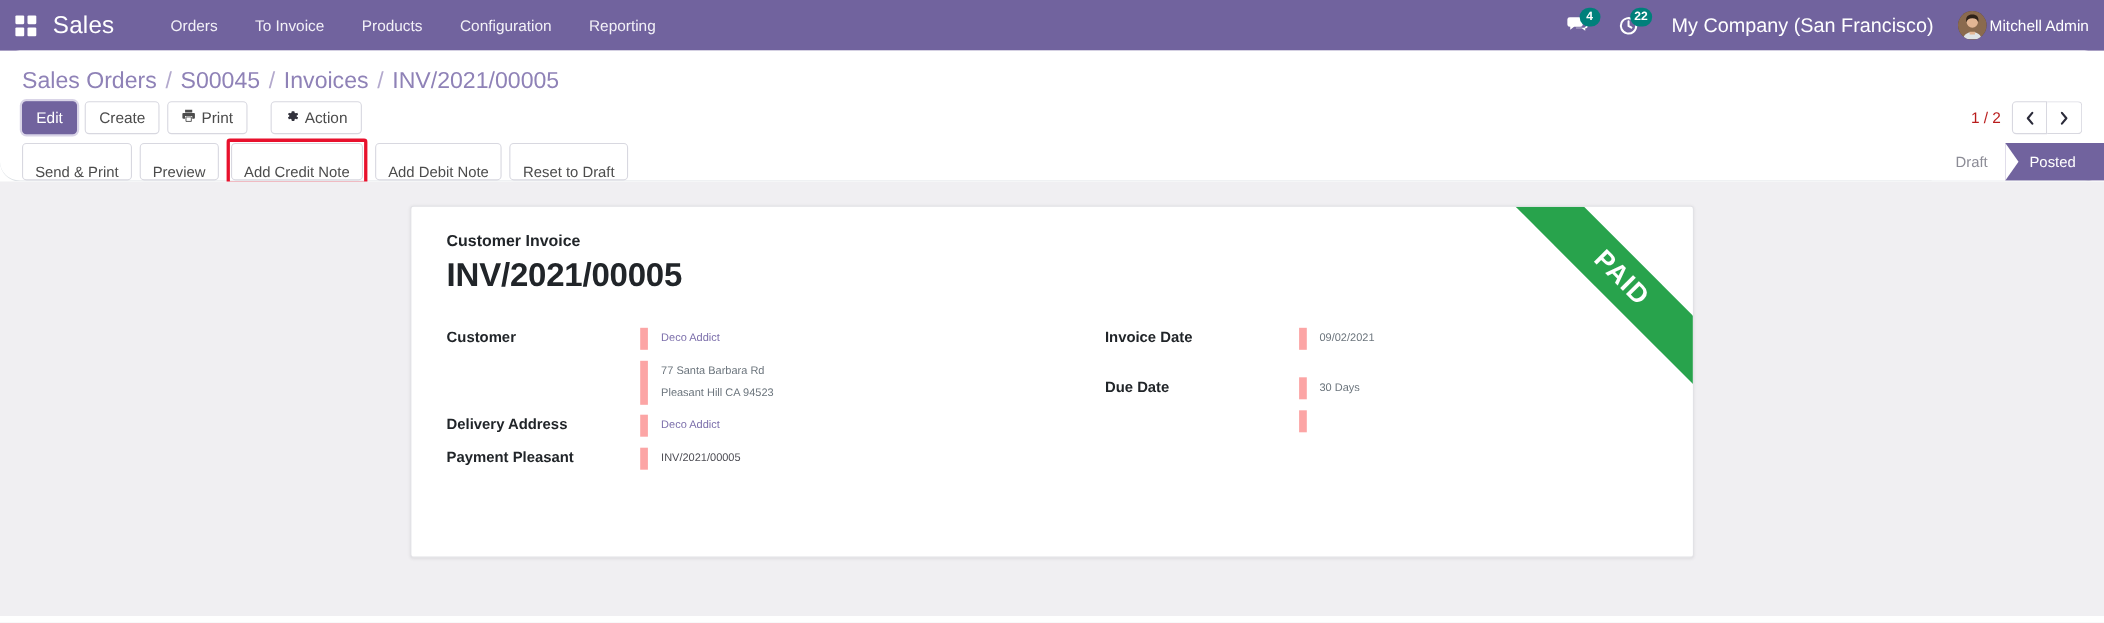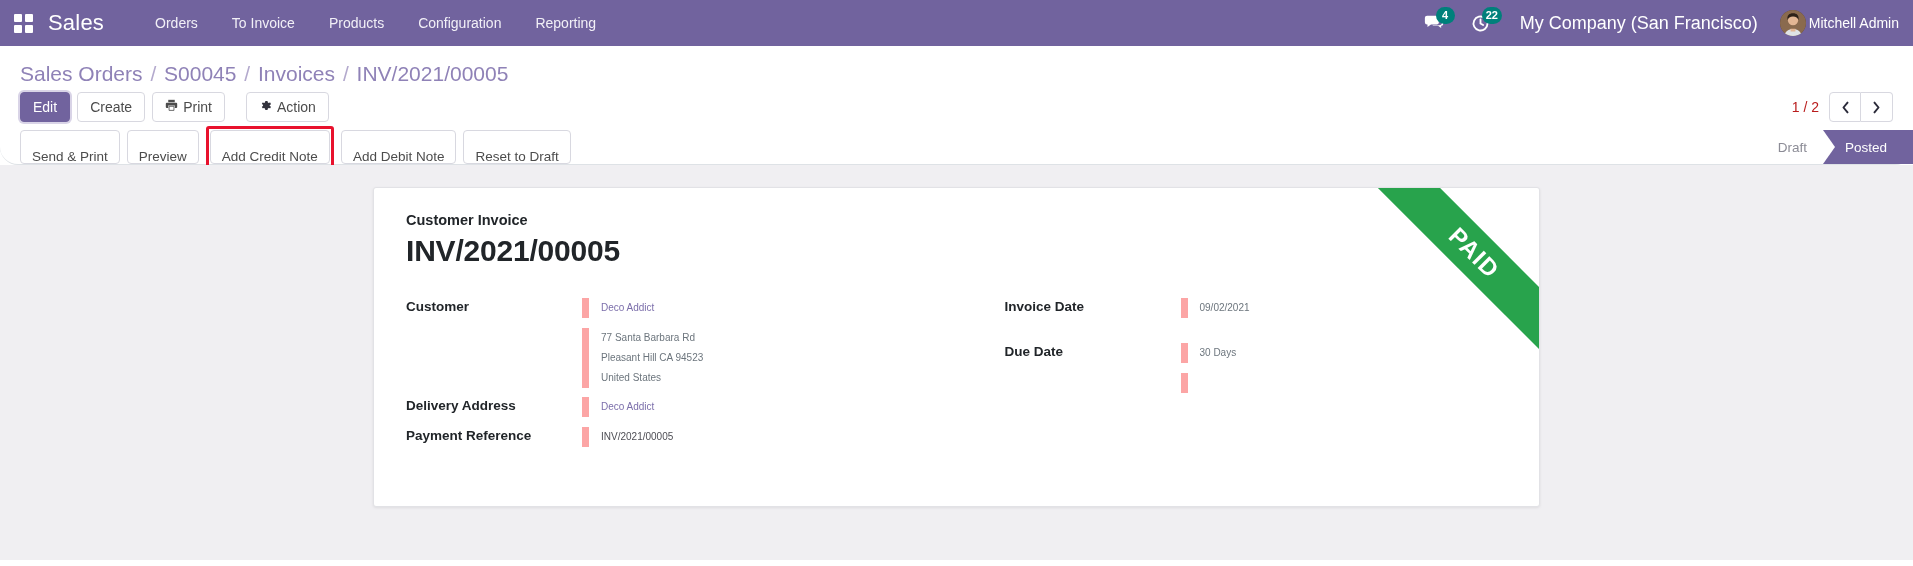--- a/index.html
+++ b/index.html
@@ -441,29 +441,28 @@
         <div class="col">
           <div class="frow">
             <div class="flabel">Customer</div>
             <div class="fvalue link">Deco Addict</div>
           </div>
           <div class="frow">
             <div class="flabel"></div>
             <div class="fvalue">
               <span class="addr-line">77 Santa Barbara Rd</span>
               <span class="addr-line">Pleasant Hill CA 94523</span>
-              <span class="addr-line">United States</span>
             </div>
           </div>
           <div class="frow">
             <div class="flabel">Delivery Address</div>
             <div class="fvalue link">Deco Addict</div>
           </div>
           <div class="frow">
-            <div class="flabel">Payment Reference</div>
+            <div class="flabel">Payment Pleasant</div>
             <div class="fvalue plain">INV/2021/00005</div>
           </div>
         </div>
 
         <div class="col right">
           <div class="frow">
             <div class="flabel">Invoice Date</div>
             <div class="fvalue">09/02/2021</div>
           </div>
           <div class="frow" style="margin-top:24px">

